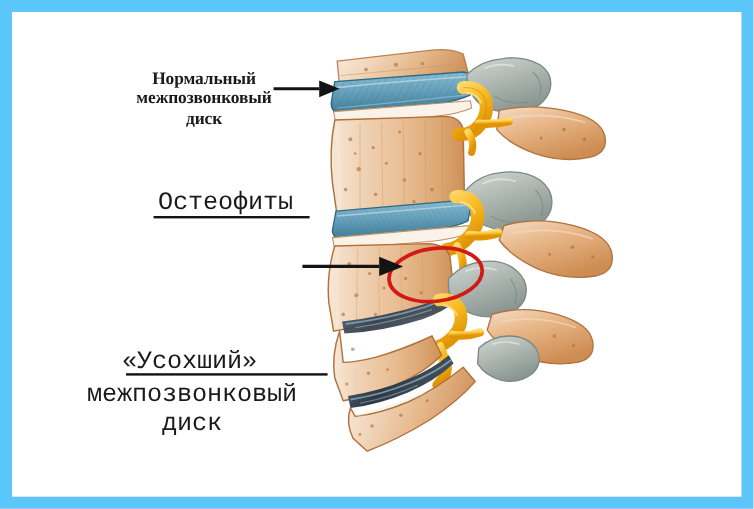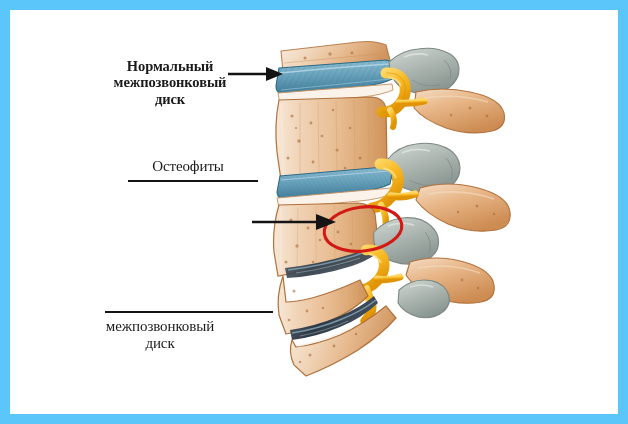--- a/index.html
+++ b/index.html
@@ -20,21 +20,21 @@
     pointer-events:none;
   }
   .plate{
     position:absolute;left:10px;top:10px;
     width:608px;height:404px;background:#ffffff;
   }
 
   
   .label{position:absolute;color:#1a1a1a;line-height:1.13;white-space:pre-line;}
   .serif-lbl{font-family:"Liberation Serif",serif;font-weight:bold;font-size:14.5px;letter-spacing:-0.1px;}
-  .sans-lbl{font-family:Liberation Serif, serif;font-weight:normal;font-size:15px;letter-spacing:-0.1px;}
+  .sans-lbl{font-family:Liberation Mono, monospace;font-weight:normal;font-size:21px;letter-spacing:-0.1px;}
 
   #lbl-normal{left:100px;top:58px;width:140px;text-align:center;}
   #lbl-osteo{left:124px;top:158px;width:128px;text-align:center;}
   #lbl-hernia{left:80px;top:208px;width:180px;text-align:left;}
   #lbl-dry-1{left:94px;top:291px;width:128px;text-align:center;}
   #lbl-dry-2{left:70px;top:318px;width:180px;text-align:center;}
 
   
   .rule{position:absolute;background:#141414;}
   #rule-osteo{left:128px;top:180px;width:130px;height:2.4px;}
@@ -306,19 +306,20 @@
   </svg>
 
   <div class="label serif-lbl" id="lbl-normal">Нормальный
 межпозвонковый
 диск</div>
 
   <div class="label sans-lbl" id="lbl-osteo">Остеофиты</div>
   <div class="rule" id="rule-osteo"></div>
 
 
+  <div class="label sans-lbl" id="lbl-dry-1">«Усохший»</div>
   <div class="rule" id="rule-dry"></div>
   <div class="label sans-lbl" id="lbl-dry-2">межпозвонковый
 диск</div>
 
   <div class="frame"></div>
 
 </div>
 
 </body></html>

